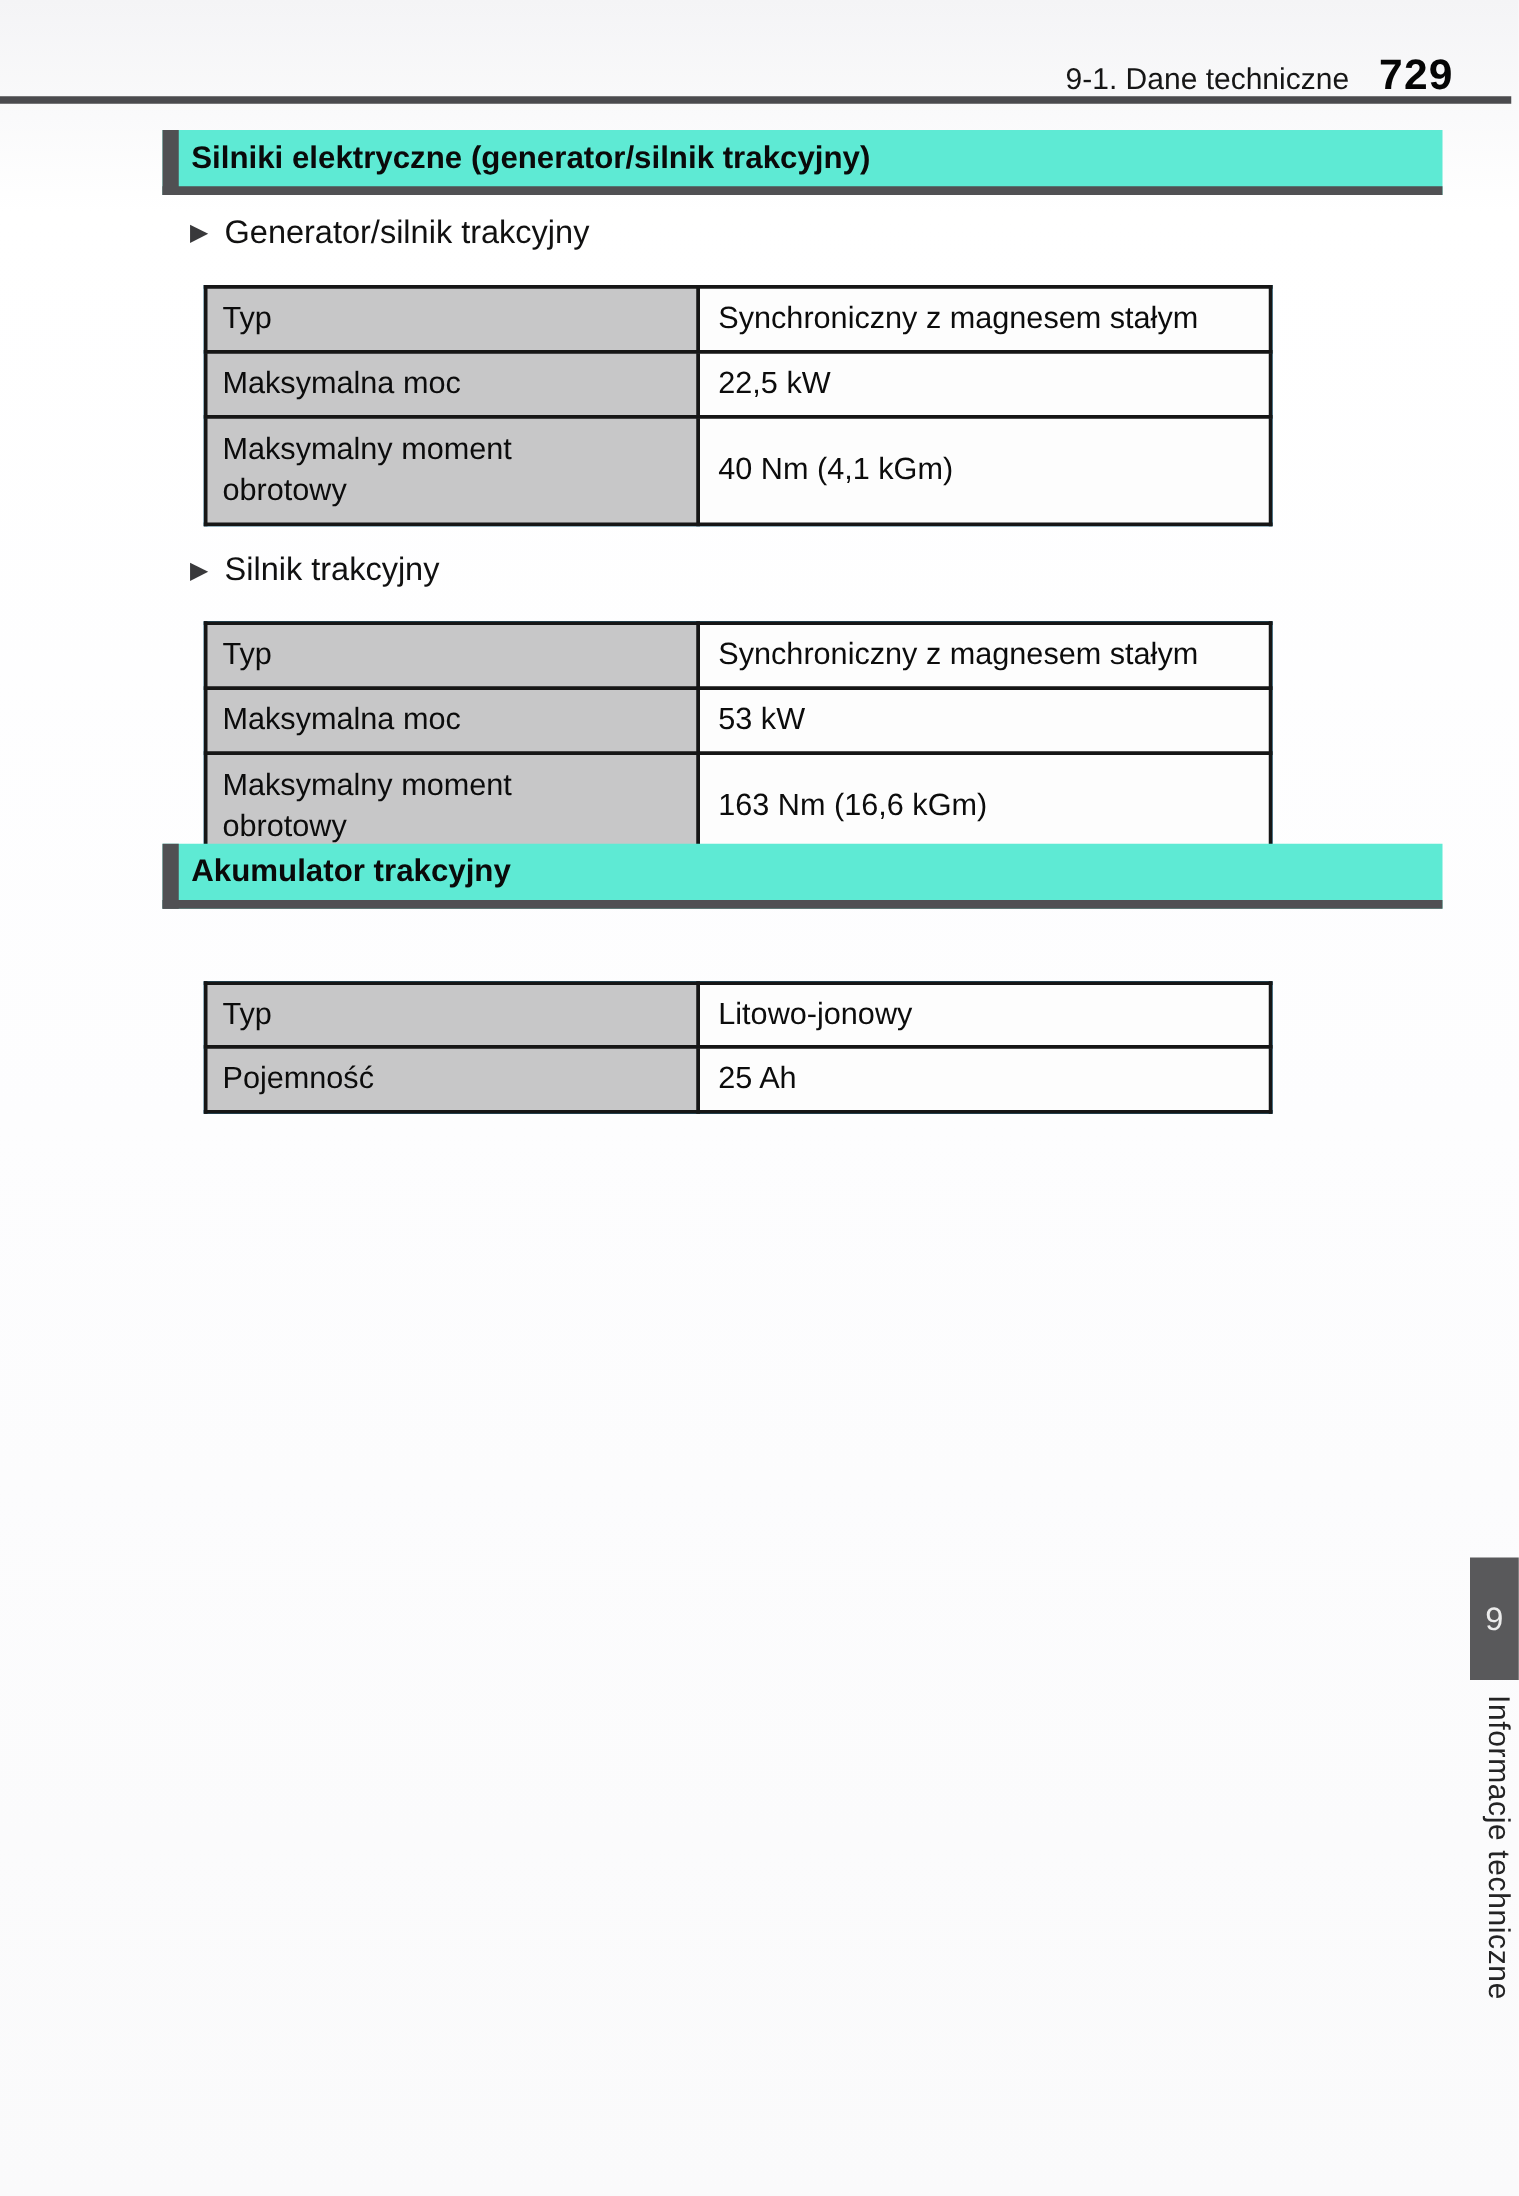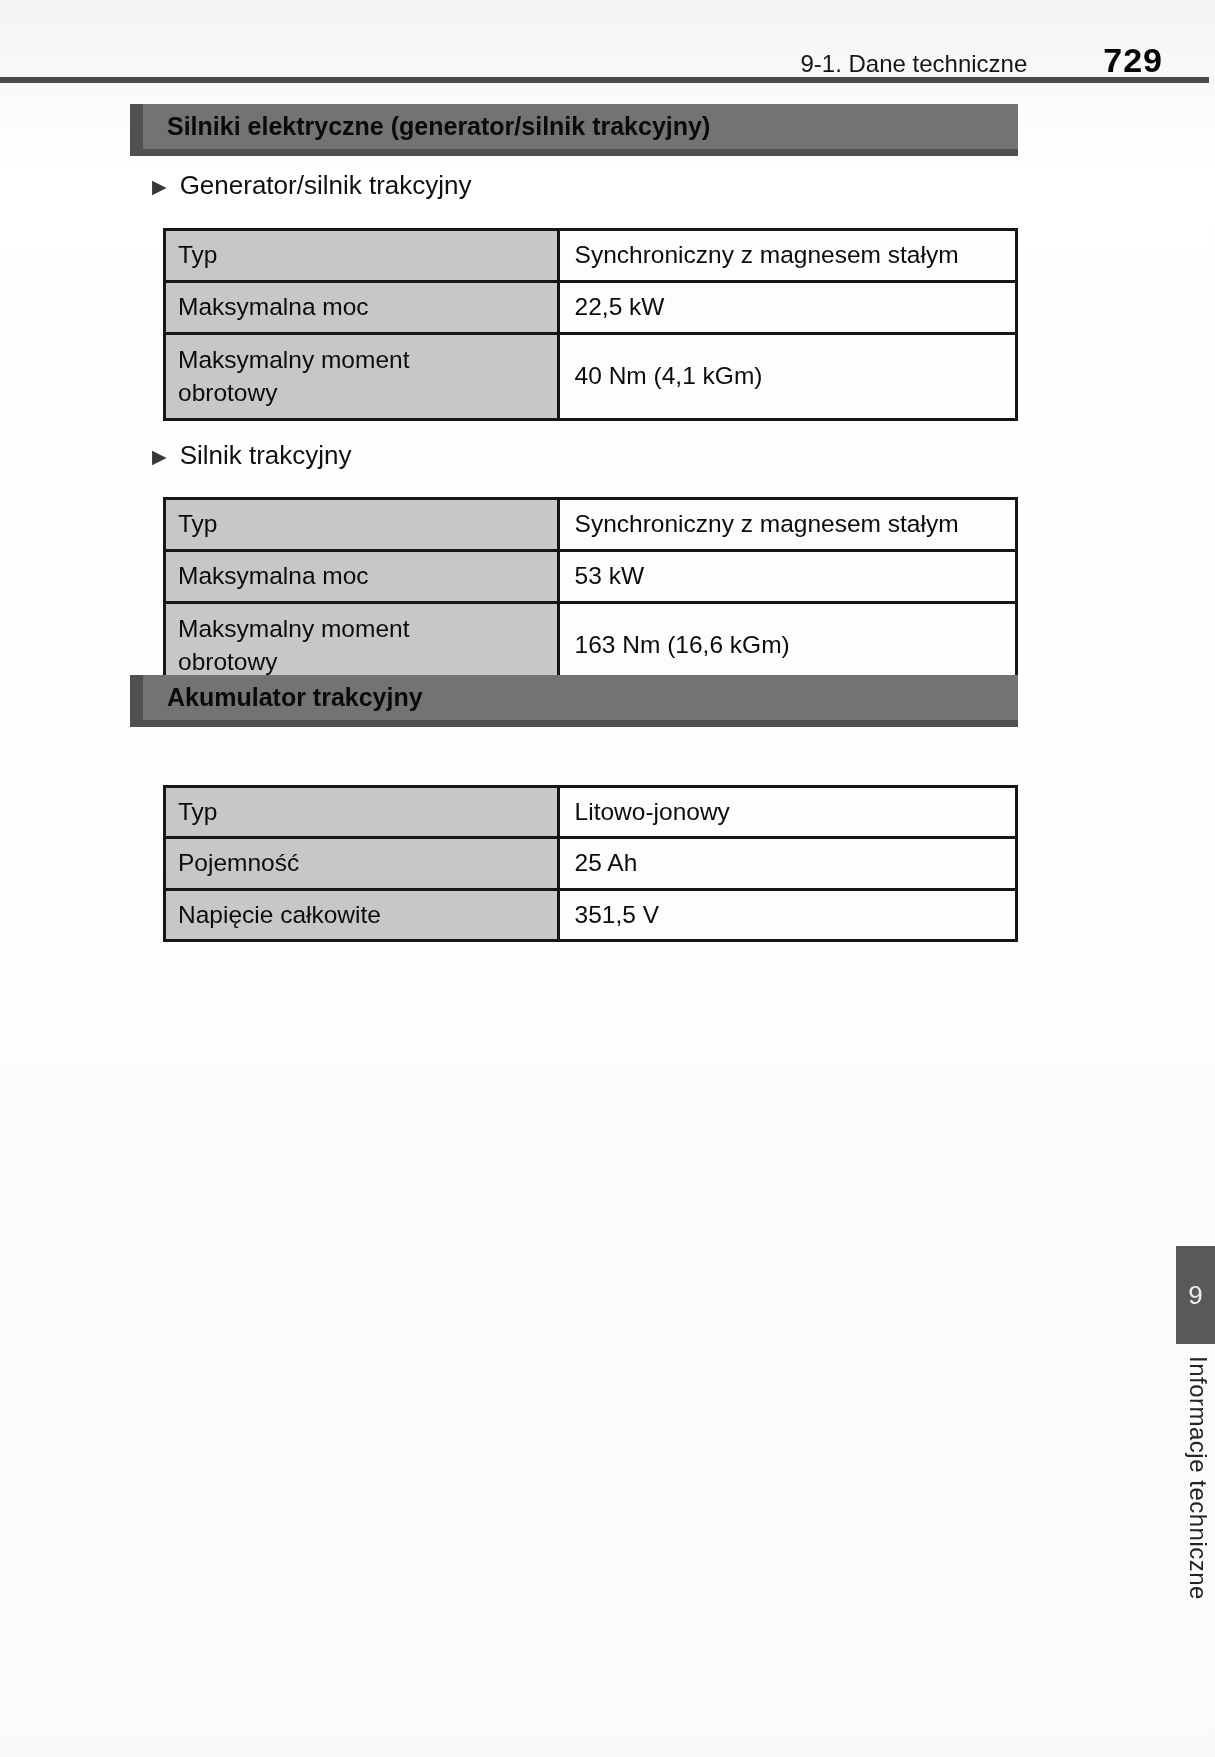--- a/index.html
+++ b/index.html
@@ -8,38 +8,38 @@
     position: relative;
     font-family: "Liberation Sans", "DejaVu Sans", sans-serif;
     background: linear-gradient(#f4f4f6, #ffffff 170px, #fdfdfe 900px, #fafafb);
     color: #0d0d0d;
     overflow: hidden;
   }
 
   
   .page-header {
     position: absolute; top: 26px; right: 52px;
-    display: flex; align-items: baseline; gap: 76px;
+    display: flex; align-items: baseline; gap: 24px;
   }
   .breadcrumb { font-size: 24px; color: #161616; }
   .page-number { font-size: 34px; font-weight: 700; letter-spacing: 1px; color: #050505; margin-top: 15px; }
 
   .header-rule {
     position: absolute; top: 77px; left: 0; width: 1209px; height: 6px;
     background: #4b4b4e;
   }
 
   
   .section-bar {
-    position: absolute; left: 130px; width: 888px; height: 52px;
-    background: #737373;
+    position: absolute; left: 130px; width: 1024px; height: 52px;
+    background: #5eead4;
     border-left: 13px solid #505053;
     border-bottom: 7px solid #505053;
     display: flex; align-items: center;
-    padding-left: 24px;
+    padding-left: 10px;
   }
   .section-bar .section-title {
     font-size: 25px; font-weight: 700; color: #0a0a0a;
   }
   .section-bar-1 { top: 104px; }
   .section-bar-2 { top: 675px; }
 
   
   .bullet-heading {
     position: absolute; left: 152px;
@@ -181,24 +181,20 @@
       </colgroup>
     <tbody>
       <tr class="row-single-sm">
         <td class="cell-label">Typ</td>
         <td class="cell-value">Litowo-jonowy</td>
       </tr>
       <tr class="row-single-sm">
         <td class="cell-label">Pojemność</td>
         <td class="cell-value">25 Ah</td>
       </tr>
-      <tr class="row-single-sm">
-        <td class="cell-label">Napięcie całkowite</td>
-        <td class="cell-value">351,5 V</td>
-      </tr>
     </tbody>
   </table>
 </div>
 
 <div class="chapter-tab">
   <span class="chapter-num">9</span>
 </div>
 <div class="chapter-vertical-label">Informacje techniczne</div>
 
 </body></html>

